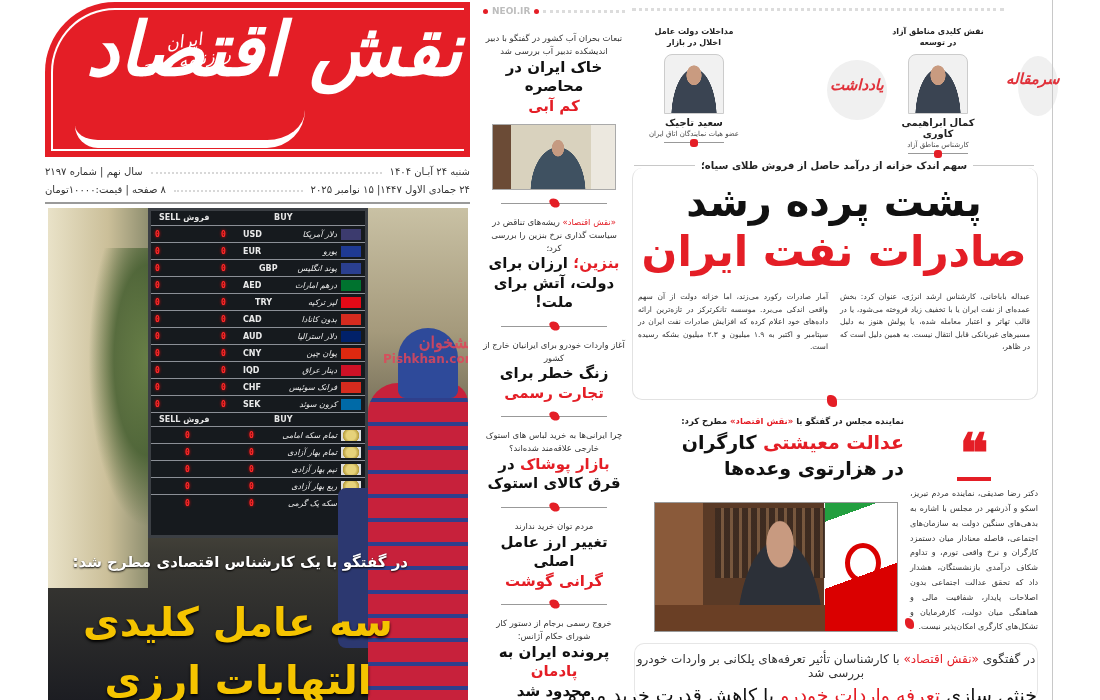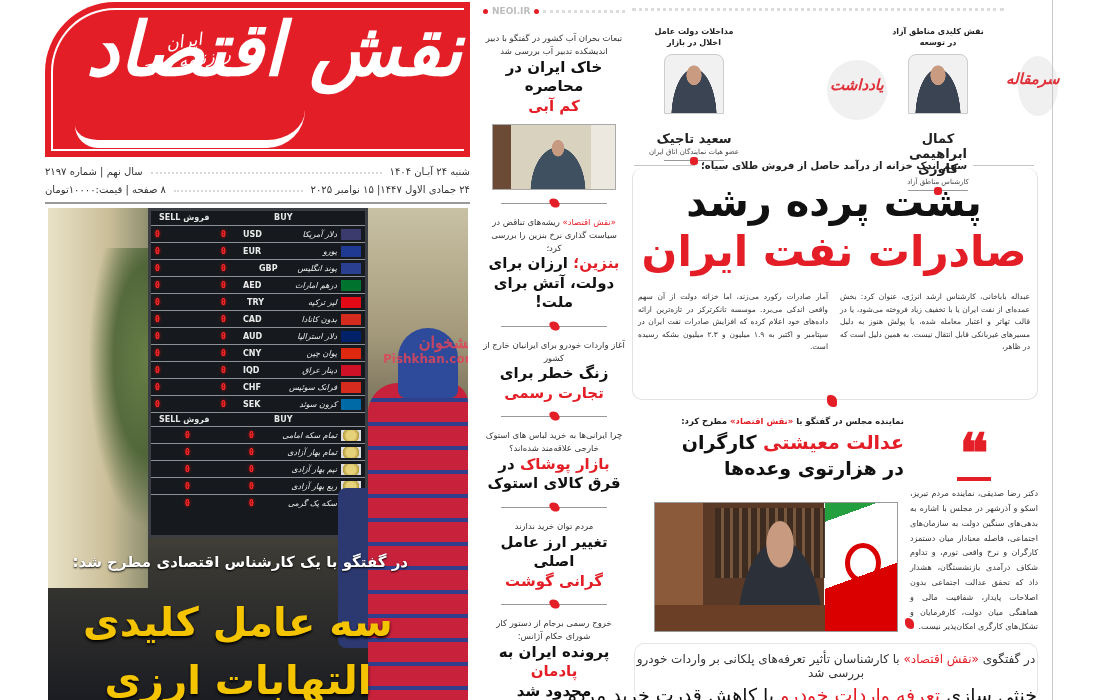--- a/index.html
+++ b/index.html
@@ -79,21 +79,21 @@
     background: #e41e26; border-radius: 3px 6px 3px 6px; transform: rotate(-20deg); }
 
   
   .topstrip { position: absolute; left: 632px; top: 4px; width: 372px; height: 150px; }
   .topstrip .dotline { position: absolute; left: 0; right: 0; top: 4px; border-top: 3px dotted #dcdcdc; }
   .op-card { position: absolute; top: 22px; width: 92px; text-align: center; }
   .op-title { font-size: 8px; font-weight: bold; line-height: 1.4; height: 26px; color: #222; }
   .op-photo { width: 60px; height: 60px; margin: 2px auto 0; border: 1px solid #ccc; border-radius: 8px 8px 0 0;
     background: radial-gradient(ellipse at 50% 35%, #c99b80 0 18%, transparent 19%),
                 radial-gradient(ellipse at 50% 110%, #3a4452 0 55%, transparent 56%), #f1f1f1; }
-  .op-name { font-size: 13px; font-weight: bold; margin-top: 17px; color: #222; }
+  .op-name { font-size: 10px; font-weight: bold; margin-top: 3px; color: #222; }
   .op-role { font-size: 7px; color: #444; margin-top: 2px; }
   .op-mark { margin: 4px auto 0; width: 60px; border-top: 1px solid #999; position: relative; height: 6px; }
   .op-mark::after { content: ""; position: absolute; left: 26px; top: -4px; width: 8px; height: 8px; background: #e41e26; border-radius: 3px; }
   .section-label { position: absolute; font-family: "DejaVu Serif", serif; font-style: italic; font-weight: bold;
     color: #e0313a; font-size: 15px; }
   .section-bubble { position: absolute; width: 60px; height: 60px; border-radius: 50%; background: #f0f0f0; }
   .vrule { position: absolute; left: 1052px; top: 0; width: 1px; height: 700px; background: #c8c8c8; }
 
   
   .lead { position: absolute; left: 634px; top: 160px; width: 400px; }
@@ -197,21 +197,21 @@
         <div class="board-row">
           <span class="led">0</span>
           <span class="led" style="margin-left:48px">0</span>
           <span class="code" style="margin-left:4px">AED</span>
           <span class="name">درهم امارات</span>
           <span class="flag" style="background:#00732f"></span>
         </div>
         <div class="board-row">
           <span class="led">0</span>
           <span class="led" style="margin-left:48px">0</span>
-          <span class="code" style="margin-left:8px">TRY</span>
+          <span class="code" style="margin-left:16px">TRY</span>
           <span class="name">لیر ترکیه</span>
           <span class="flag" style="background:#e30a17"></span>
         </div>
         <div class="board-row">
           <span class="led">0</span>
           <span class="led" style="margin-left:48px">0</span>
           <span class="code" style="margin-left:4px">CAD</span>
           <span class="name">بدون کانادا</span>
           <span class="flag" style="background:#d52b1e"></span>
         </div>

